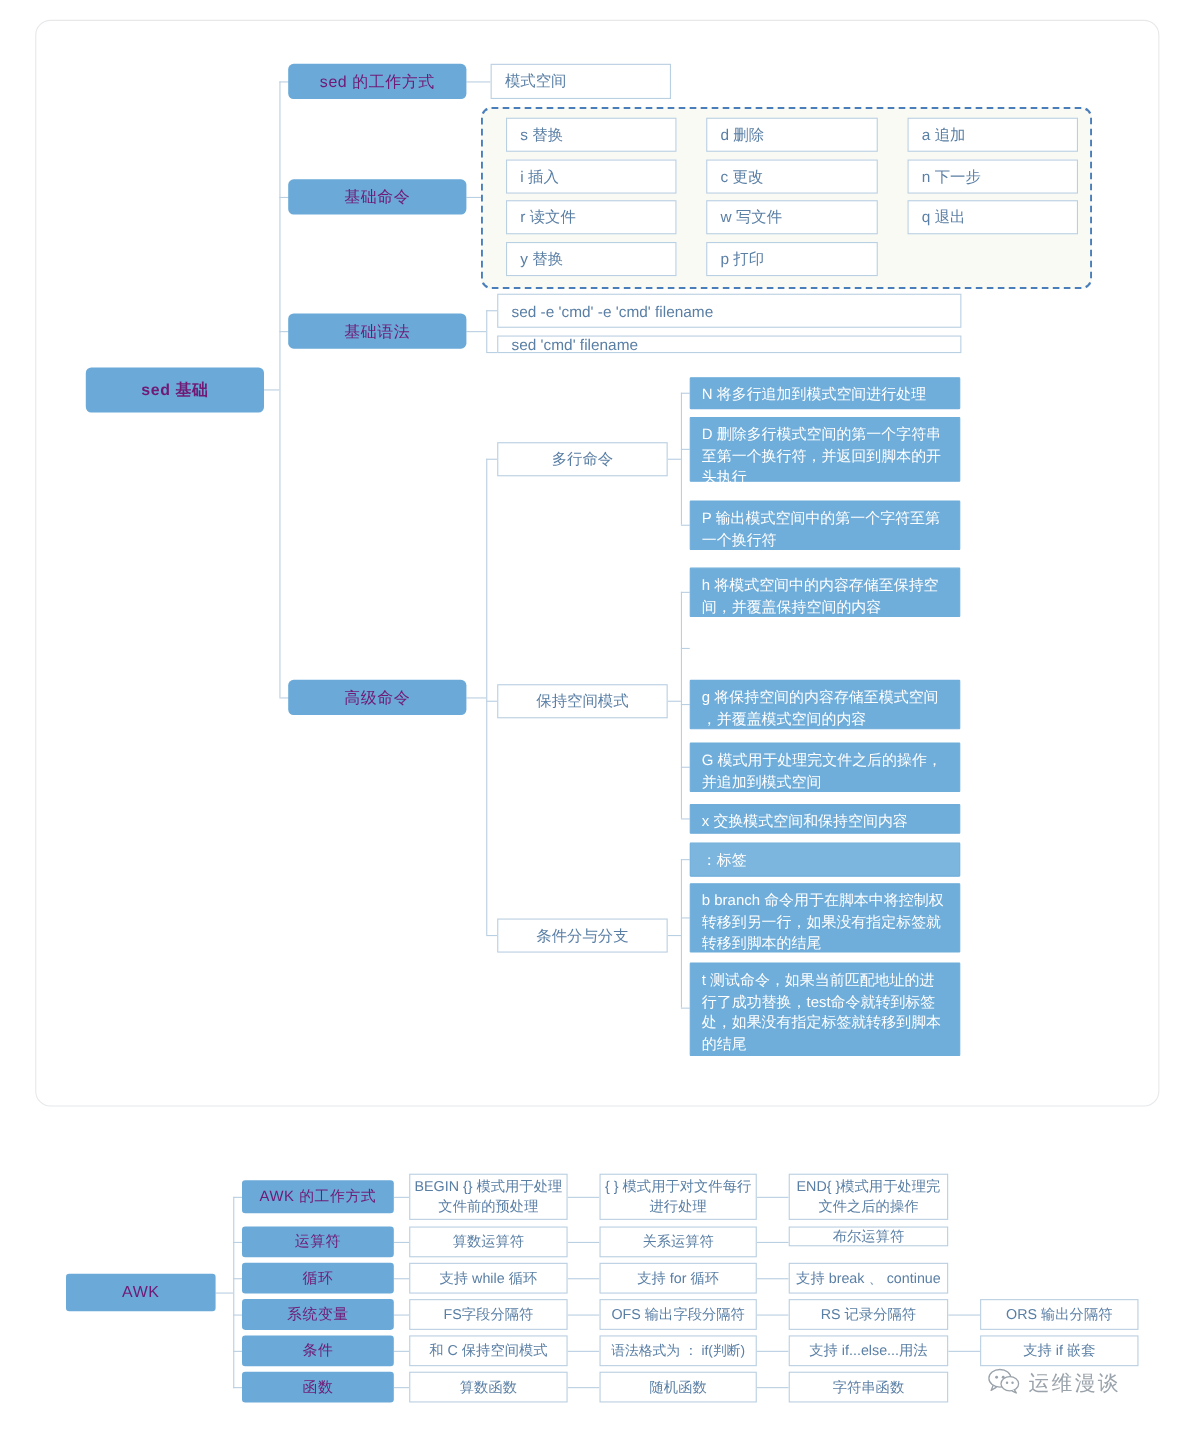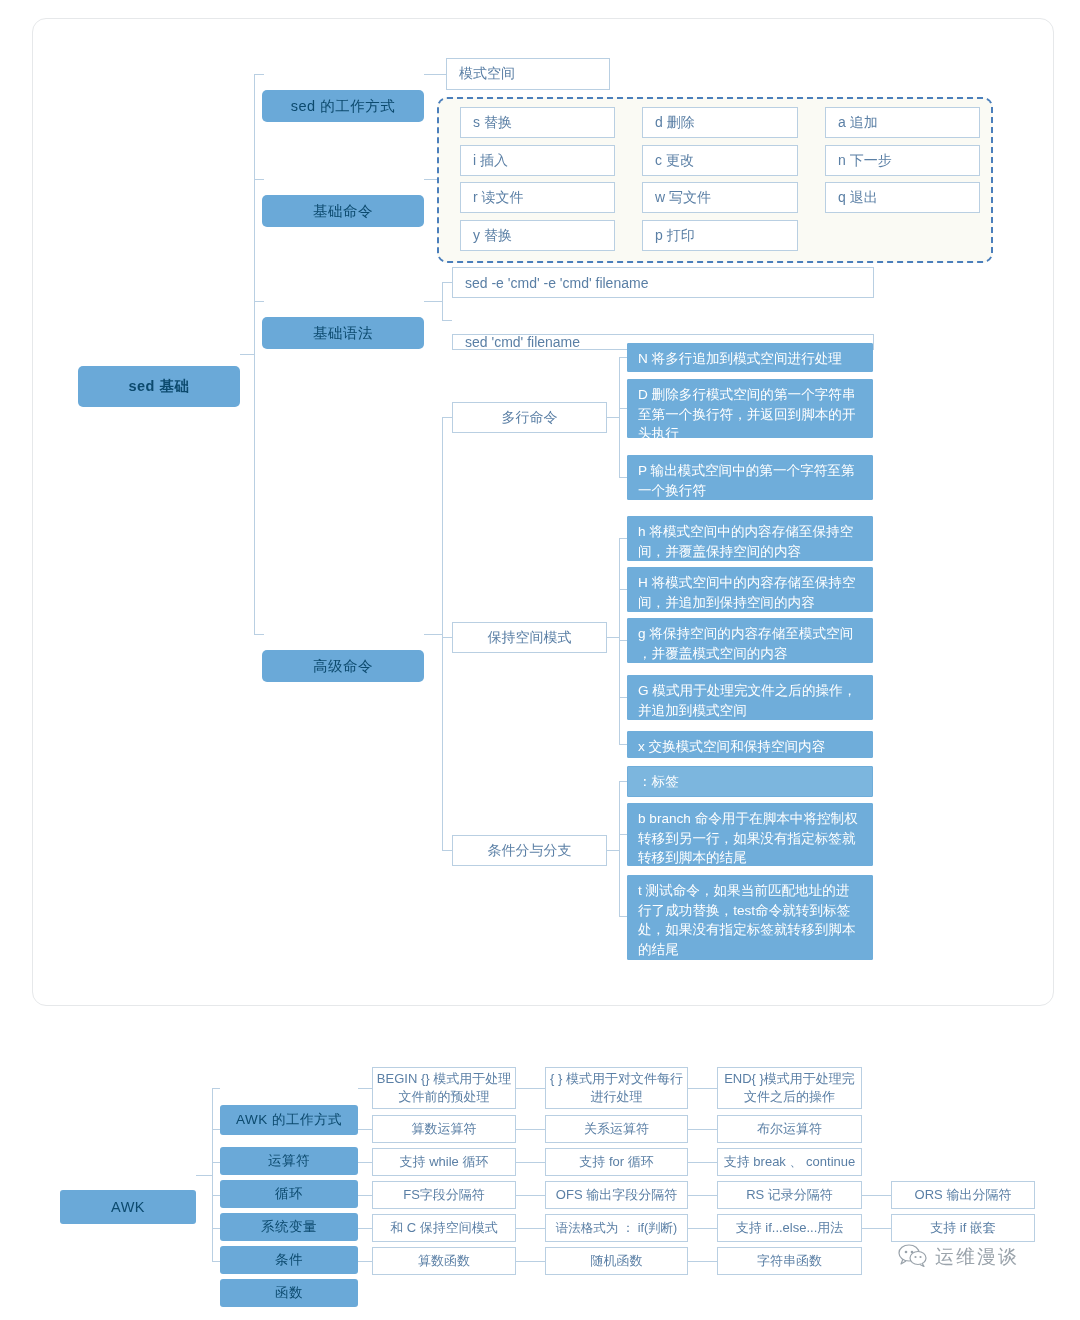--- a/index.html
+++ b/index.html
@@ -13,22 +13,22 @@
 
   
   .card{
     position:absolute; left:32px; top:18px; width:1022px; height:988px;
     border:1px solid #e6e8ea; border-radius:14px; background:#fff;
   }
 
   
   .node{ position:absolute; display:flex; align-items:center; }
   .blue{
-    background:#6aa9d8; color:#0c4a6e; border-radius:5px;
-    justify-content:center; font-size:14.5px; letter-spacing:.5px;margin-top:32px;
+    background:#6aa9d8; color:#701a75; border-radius:5px;
+    justify-content:center; font-size:14.5px; letter-spacing:.5px;
   }
   .blue.flat{ border-radius:3px; }
   .outline{
     background:#ffffff; border:1px solid #b9cfe2; color:#5a7fa5;
     font-size:14px; padding-left:12px;
   }
   .outline.ctr{ justify-content:center; padding-left:0; }
   .fill{
     background:#6fadda; border:1px solid #6fadda; color:#ffffff;
     font-size:13.6px; padding:5px 10px; line-height:1.45;
@@ -172,21 +172,21 @@
   <div class="node outline" style="left:825px;top:182px;width:155px;height:31px;">
       <span>q 退出</span>
     </div>
 
   <div class="node blue" style="left:262px;top:285px;width:162px;height:32px;">
     <span>基础语法</span>
   </div>
   <div class="node outline" style="left:452px;top:267px;width:422px;height:31px;">
       <span>sed  -e 'cmd'  -e 'cmd'  filename</span>
     </div>
-  <div class="node outline" style="left:452px;top:305px;width:422px;height:16px;margin-top:29px;">
+  <div class="node outline" style="left:452px;top:305px;width:422px;height:16px;">
       <span>sed 'cmd'  filename</span>
     </div>
 
   <div class="node blue" style="left:262px;top:618px;width:162px;height:32px;">
     <span>高级命令</span>
   </div>
 
   <div class="node outline ctr" style="left:452px;top:402px;width:155px;height:31px;">
       <span>多行命令</span>
     </div>
@@ -202,23 +202,20 @@
     </div>
   <div class="node fill" style="left:627px;top:379px;width:246px;height:59px;">
       <span>D  删除多行模式空间的第一个字符串至第一个换行符，并返回到脚本的开头执行</span>
     </div>
   <div class="node fill" style="left:627px;top:516px;width:246px;height:45px;">
       <span>h  将模式空间中的内容存储至保持空间，并覆盖保持空间的内容</span>
     </div>
 
   <div class="node fill" style="left:627px;top:455px;width:246px;height:45px;">
       <span>P  输出模式空间中的第一个字符至第一个换行符</span>
-    </div>
-  <div class="node fill" style="left:627px;top:567px;width:246px;height:45px;">
-      <span>H  将模式空间中的内容存储至保持空间，并追加到保持空间的内容</span>
     </div>
   <div class="node fill" style="left:627px;top:618px;width:246px;height:45px;">
       <span>g  将保持空间的内容存储至模式空间 ，并覆盖模式空间的内容</span>
     </div>
   <div class="node fill" style="left:627px;top:675px;width:246px;height:45px;">
       <span>G  模式用于处理完文件之后的操作，并追加到模式空间</span>
     </div>
   <div class="node fill" style="left:627px;top:731px;width:246px;height:27px;">
       <span>x  交换模式空间和保持空间内容</span>
     </div>
@@ -325,21 +322,21 @@
   <div class="node outline ctr" style="left:545px;top:1214px;width:143px;height:28px;font-size:12.5px;">
       <span>语法格式为 ：  if(判断)</span>
     </div>
   <div class="node outline ctr" style="left:545px;top:1247px;width:143px;height:28px;font-size:13px;">
       <span>随机函数</span>
     </div>
 
   <div class="node outline ctr" style="left:717px;top:1067px;width:145px;height:42px;text-align:center;line-height:1.35;font-size:13px;">
       <span>END{ }模式用于处理完文件之后的操作</span>
     </div>
-  <div class="node outline ctr" style="left:717px;top:1115px;width:145px;height:28px;font-size:13px;">
+  <div class="node outline ctr" style="left:717px;top:1115px;width:145px;height:18px;font-size:13px;">
       <span>布尔运算符</span>
     </div>
   <div class="node outline ctr" style="left:717px;top:1148px;width:145px;height:28px;font-size:13px;">
       <span>支持 break 、 continue</span>
     </div>
   <div class="node outline ctr" style="left:717px;top:1181px;width:145px;height:28px;font-size:13px;">
       <span>RS 记录分隔符</span>
     </div>
   <div class="node outline ctr" style="left:717px;top:1214px;width:145px;height:28px;font-size:13px;">
       <span>支持 if...else...用法</span>

